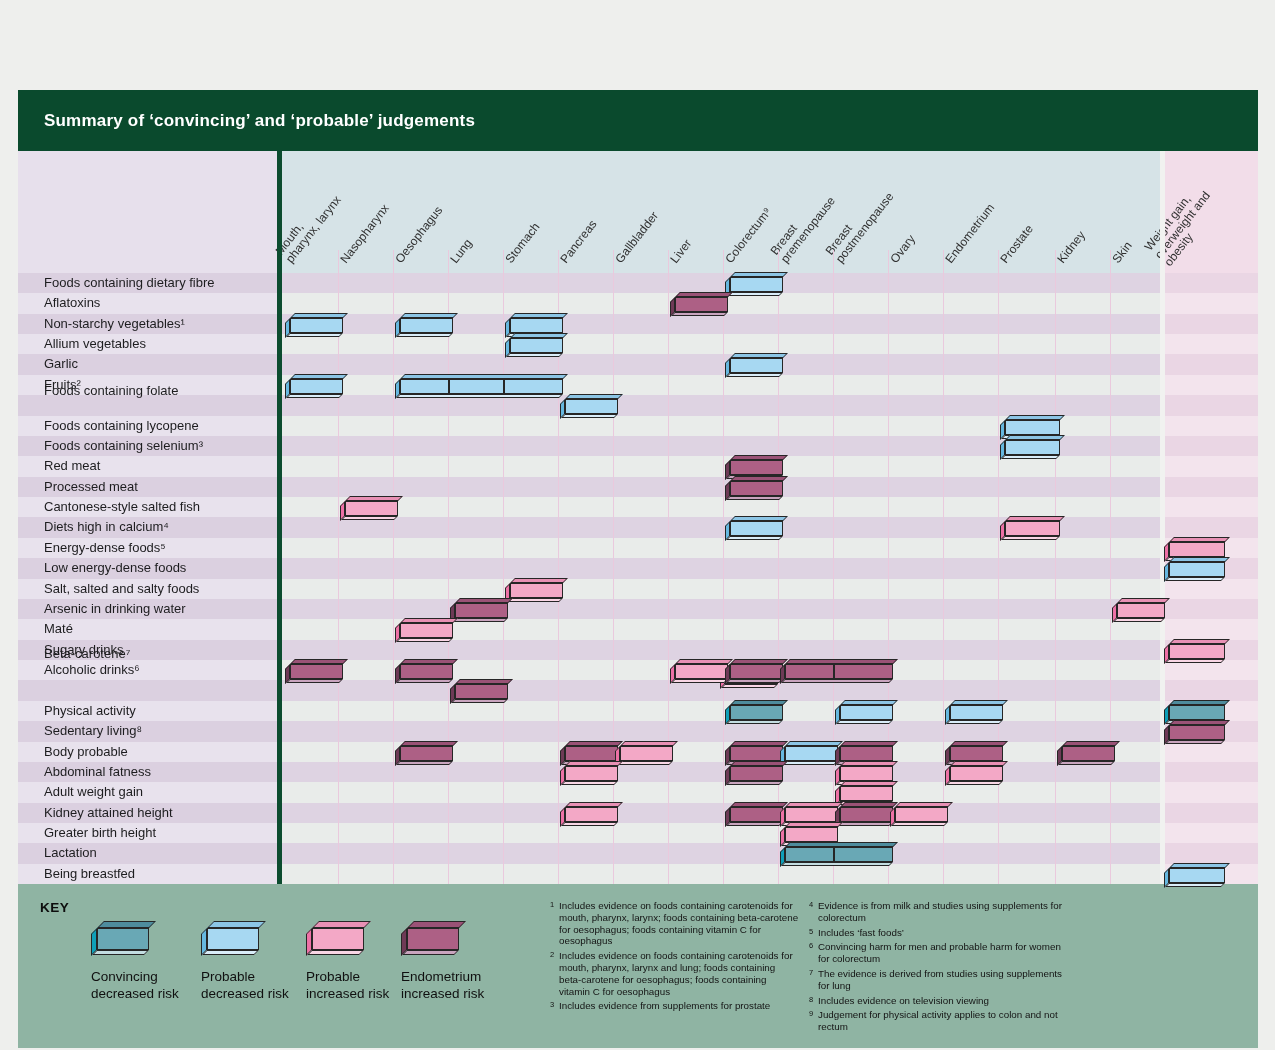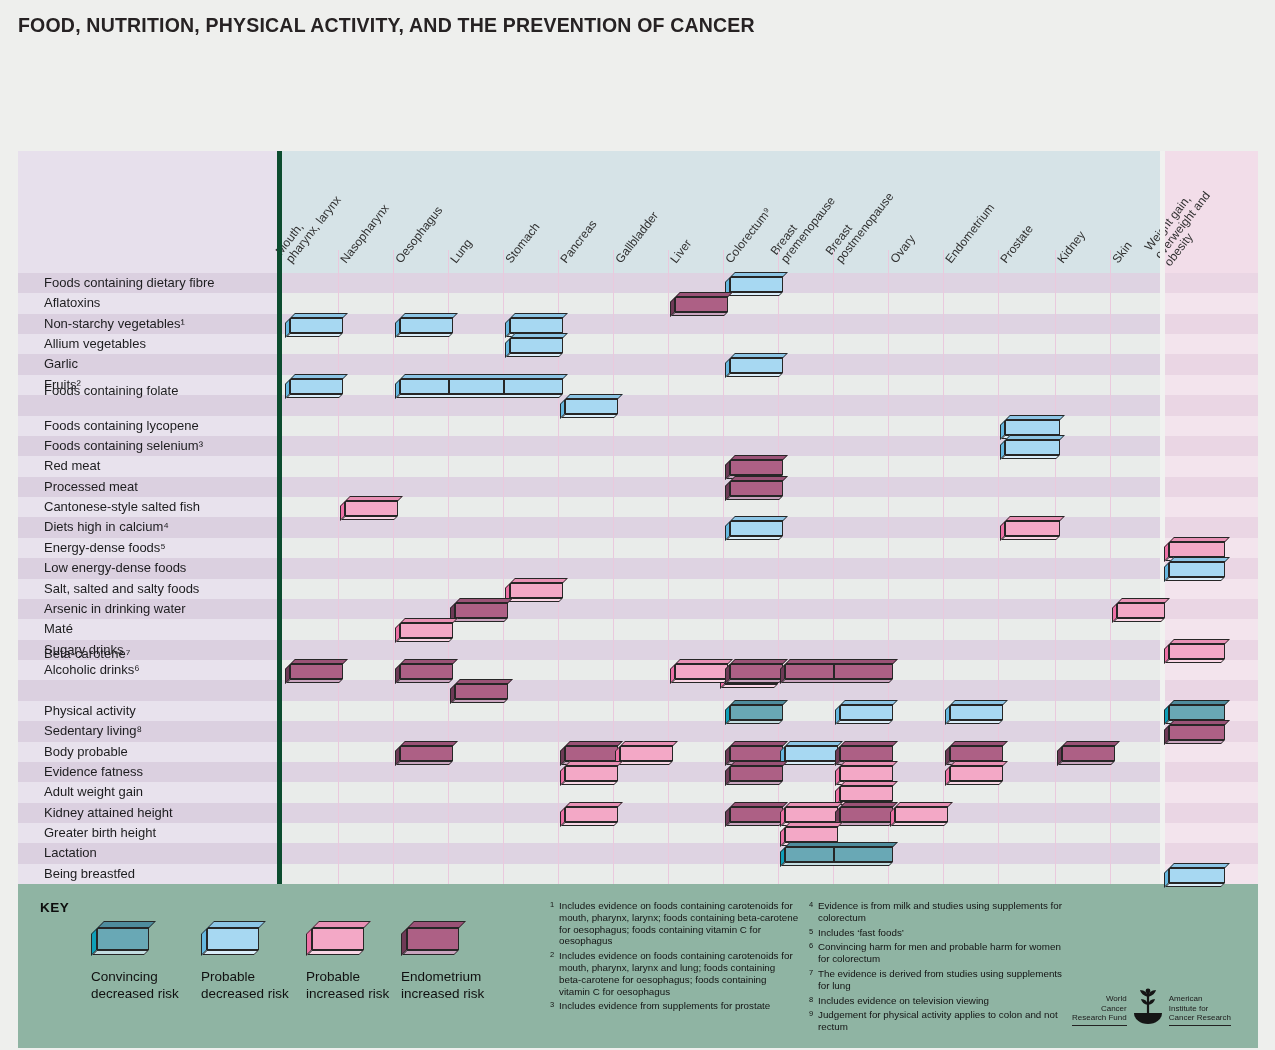--- a/index.html
+++ b/index.html
@@ -29,22 +29,25 @@
   .fn .sup{position:absolute;left:3px;top:-1px;font-size:7.5px;}
   .logos{position:absolute;left:1072px;top:982px;width:186px;height:56px;display:flex;align-items:center;}
   .logos .txt{font-size:8px;line-height:9.5px;color:#1c1c1c;border-bottom:1.5px solid #222;padding-bottom:2px;white-space:pre-line;}
   .logos .txt.r{text-align:right;}
   .logos .glyph{flex:0 0 auto;margin:0 3px;}
 </style>
 </head>
 <body>
 
 <div id="app">
-  <div class="page-title"><span>FOOD, NUTRITION, PHYSICAL ACTIVITY, AND THE PREVENTION OF CANCER</span><br></div>
-
+  <div class="page-title"><br></div>
+
+  <div class="banner">
+    <span>Summary of ‘convincing’ and ‘probable’ judgements</span>
+  </div>
 
   <div class="hdr-bg" style="left:18px;width:259px;background:#e7e0ec;"></div>
   <div class="hdr-bg" style="left:282px;width:878px;background:#d6e3e7;"></div>
   <div class="hdr-bg" style="left:1165px;width:93px;background:#f2dde9;"></div>
 
   <div id="matrix">
       <div class="stripe" style="left: 18px; top: 273px; width: 259px; height: 20px; background: rgb(219, 208, 224);"></div>
       <div class="stripe" style="left: 282px; top: 273px; width: 878px; height: 20px; background: rgb(222, 211, 226);"></div>
       <div class="stripe" style="left: 1165px; top: 273px; width: 93px; height: 20px; background: rgb(234, 214, 228);"></div>
       <div class="stripe" style="left: 18px; top: 293px; width: 259px; height: 21px; background: rgb(232, 226, 237);"></div>
@@ -166,21 +169,21 @@
       <div class="row-label" style="top: 558px; z-index: 50;">Low energy-dense foods</div>
       <div class="row-label" style="top: 579px; z-index: 50;">Salt, salted and salty foods</div>
       <div class="row-label" style="top: 599px; z-index: 50;">Arsenic in drinking water</div>
       <div class="row-label" style="top: 619px; z-index: 50;">Maté</div>
       <div class="row-label" style="top: 640px; z-index: 50;">Sugary drinks</div>
       <div class="row-label" style="top: 660px; z-index: 50;">Alcoholic drinks⁶</div>
       <div class="row-label" style="top: 644px; z-index: 50;">Beta-carotene⁷</div>
       <div class="row-label" style="top: 701px; z-index: 50;">Physical activity</div>
       <div class="row-label" style="top: 721px; z-index: 50;">Sedentary living⁸</div>
       <div class="row-label" style="top: 742px; z-index: 50;">Body probable</div>
-      <div class="row-label" style="top: 762px; z-index: 50;">Evidence fatness</div>
+      <div class="row-label" style="top: 762px; z-index: 50;">Abdominal fatness</div>
       <div class="row-label" style="top: 782px; z-index: 50;">Adult weight gain</div>
       <div class="row-label" style="top: 803px; z-index: 50;">Kidney attained height</div>
       <div class="row-label" style="top: 823px; z-index: 50;">Greater birth height</div>
       <div class="row-label" style="top: 843px; z-index: 50;">Lactation</div>
       <div class="row-label" style="top: 864px; z-index: 50;">Being breastfed</div>
       <div class="hdr-anchor" style="left: 293px; top: 265px; width: 0px; height: 0px;">
         <span>Mouth,
 pharynx, larynx</span>
       </div>
       <div class="hdr-anchor" style="left: 348px; top: 265px; width: 0px; height: 0px;">
@@ -626,29 +629,13 @@
     </div>
   <div class="fncol" id="fncol2" style="left:806px;width:268px;">
       <div class="fn"><span class="sup">4</span>Evidence is from milk and studies using supplements for colorectum</div>
       <div class="fn"><span class="sup">5</span>Includes ‘fast foods’</div>
       <div class="fn"><span class="sup">6</span>Convincing harm for men and probable harm for women for colorectum</div>
       <div class="fn"><span class="sup">7</span>The evidence is derived from studies using supplements for lung</div>
       <div class="fn"><span class="sup">8</span>Includes evidence on television viewing</div>
       <div class="fn"><span class="sup">9</span>Judgement for physical activity applies to colon and not rectum</div>
     </div>
 
-  <div class="logos">
-    <div class="txt r">World
-Cancer
-Research Fund</div>
-    <div class="glyph">
-      <svg width="36" height="42" viewBox="0 0 36 42">
-        <path d="M4 26 a14 11 0 0 0 28 0 z" fill="#151515"></path>
-        <path d="M18 26 L18 6" stroke="#151515" stroke-width="2.2" fill="none"></path>
-        <path d="M18 10 q-7 -2 -8 -7 q7 0 8 7 M18 10 q7 -2 8 -7 q-7 0 -8 7 M18 18 q-6 -1 -7 -6 q6 0 7 6 M18 18 q6 -1 7 -6 q-6 0 -7 6" fill="#151515"></path>
-        <circle cx="18" cy="4" r="2.4" fill="#151515"></circle>
-      </svg>
-    </div>
-    <div class="txt">American
-Institute for
-Cancer Research</div>
-  </div>
 </div>
 
 </body></html>

